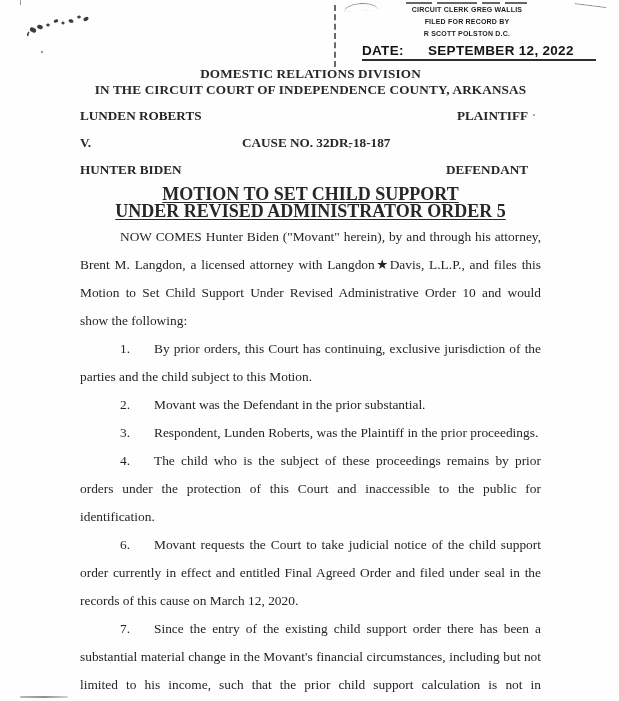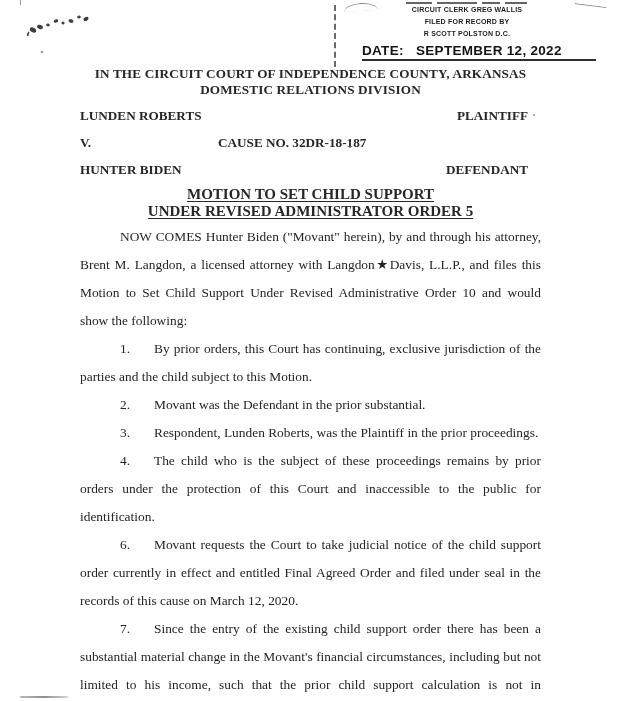--- a/index.html
+++ b/index.html
@@ -13,41 +13,41 @@
   
   .stamp { position:absolute; left:336px; top:2px; width:262px; font-family:"Liberation Sans", sans-serif; }
   .stamp-dash { position:absolute; left:-2px; top:3px; height:62px; width:0; border-left:2px dashed #6a6a6a; }
   .stamp-frag { position:absolute; left:70px; top:0; height:3px; width:130px; overflow:hidden; opacity:.75; }
   .stamp-frag i { display:inline-block; height:2px; background:#333; margin-right:5px; vertical-align:top; }
   .curve-l { position:absolute; left:8px; top:1px; width:34px; height:8px; border-top:1.5px solid #8a8a8a; border-radius:50% 50% 0 0 / 100% 100% 0 0; transform:rotate(-3deg); }
   .curve-r { position:absolute; left:238px; top:3px; width:32px; height:9px; border-top:1.5px solid #8a8a8a; border-radius:0 0 50% 50% / 0 0 100% 100%; transform:rotate(7deg); }
   .s-small { text-align:center; font-weight:bold; font-size:7px; line-height:8px; letter-spacing:.2px; color:#1e1e1e; padding-top:4px; }
   .s-row { margin:3px 0 0 26px; padding-bottom:1px; border-bottom:2px solid #2f2f2f;
            font-weight:bold; font-size:13.5px; letter-spacing:.3px; color:#141414; white-space:nowrap; }
-  .s-row .lbl { display:inline-block; width:54px; }
+  .s-row .lbl { display:inline-block; width:66px; }
   .s-row.date { width:234px; margin-top:5px; }
   .s-row.time { width:198px; }
 
   
   .scribble { position:absolute; left:24px; top:10px; }
   .tick-top { position:absolute; left:20px; top:0; width:1px; height:5px; background:#9a9a9a; }
   .dot-plaintiff { position:absolute; left:533px; top:114px; width:2px; height:2px; background:#8f8f8f; border-radius:50%; }
   .dot-cause { position:absolute; left:349px; top:146px; width:2px; height:2px; background:#777; border-radius:50%; }
   .bottom-line { position:absolute; left:20px; top:696px; width:48px; height:2px;
                  background:linear-gradient(to right,#b9b9b9,#8f8f8f,#d6d6d6); border-radius:1px; }
 
   
   .content { position:relative; padding:66px 78px 0 80px; }
   .court { text-align:center; font-weight:bold; font-size:13.2px; line-height:16px; letter-spacing:.15px; }
   .caption { margin-top:11px; font-weight:bold; font-size:13.2px; }
-  .cap-row { display:flex; padding-right:13px; line-height:14px; }
+  .cap-row { display:flex; padding-right:13px; line-height:14px;gap:24px; }
   .cap-row.between { justify-content:space-between; }
   .cap-row + .cap-row { margin-top:13px; }
   .v-cell { display:inline-block; width:138px; }
-  .title { margin-top:9px; text-align:center; font-weight:bold; font-size:15px; line-height:16.5px; }
+  .title { margin-top:9px; text-align:center; font-weight:bold; font-size:18px; line-height:16.5px; }
   .title div { text-decoration:underline; text-underline-offset:2px; }
   .bodytext { margin-top:4px; font-size:13.4px; line-height:28px; text-align:justify; color:#252525; }
   .bodytext p { margin:0; text-indent:40px; }
   .num { display:inline-block; width:34px; text-indent:0; }
   .p-last { text-align-last:justify; }
 </style>
 </head>
 <body>
 
 <div class="page">
@@ -78,22 +78,22 @@
     <div class="s-small">CIRCUIT CLERK GREG WALLIS</div>
     <div class="s-small">FILED FOR RECORD BY</div>
     <div class="s-small">R SCOTT POLSTON D.C.</div>
     <div class="s-row date">
       <span class="lbl">DATE:</span><span>SEPTEMBER 12, 2022</span>
     </div>
   </div>
 
   <div class="content">
     <div class="court">
+      <div>DOMESTIC RELATIONS DIVISION</div>
       <div>IN THE CIRCUIT COURT OF INDEPENDENCE COUNTY, ARKANSAS</div>
-      <div>DOMESTIC RELATIONS DIVISION</div>
     </div>
 
     <div class="caption">
       <div class="cap-row between">
         <span>LUNDEN ROBERTS</span>
         <span>PLAINTIFF</span>
       </div>
       <div class="cap-row">
         <span class="v-cell">V.</span>
         <span>CAUSE NO. 32DR-18-187</span>

